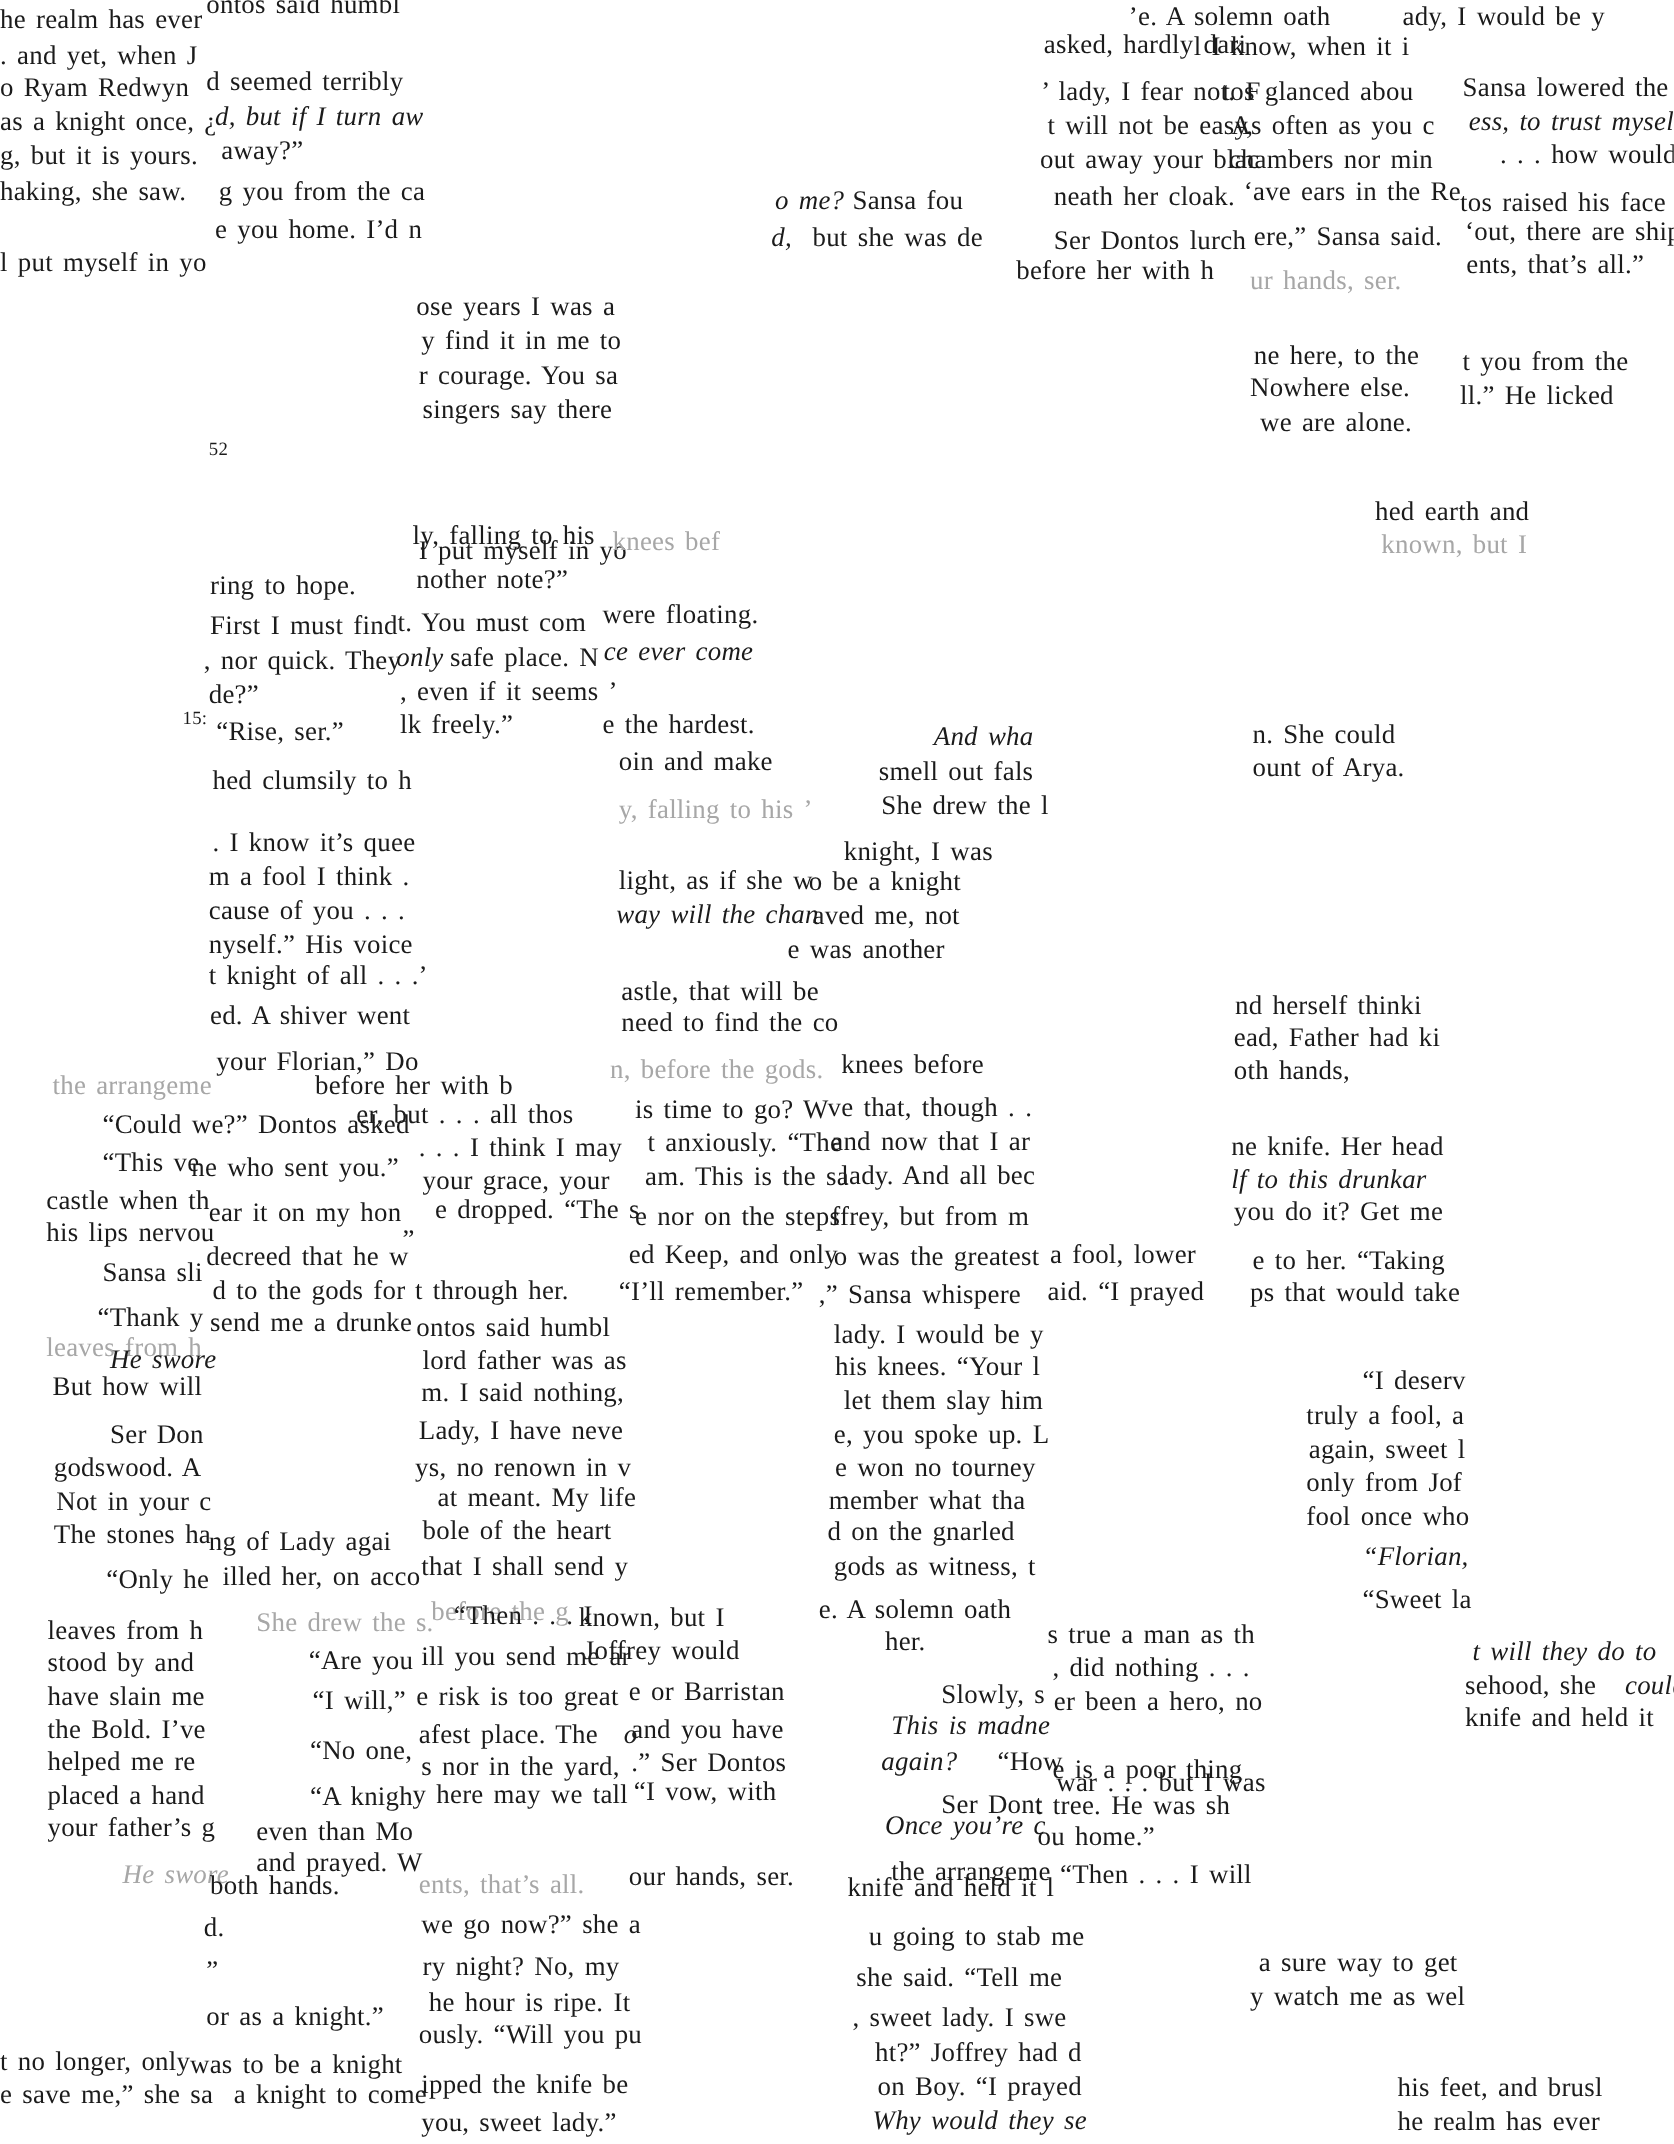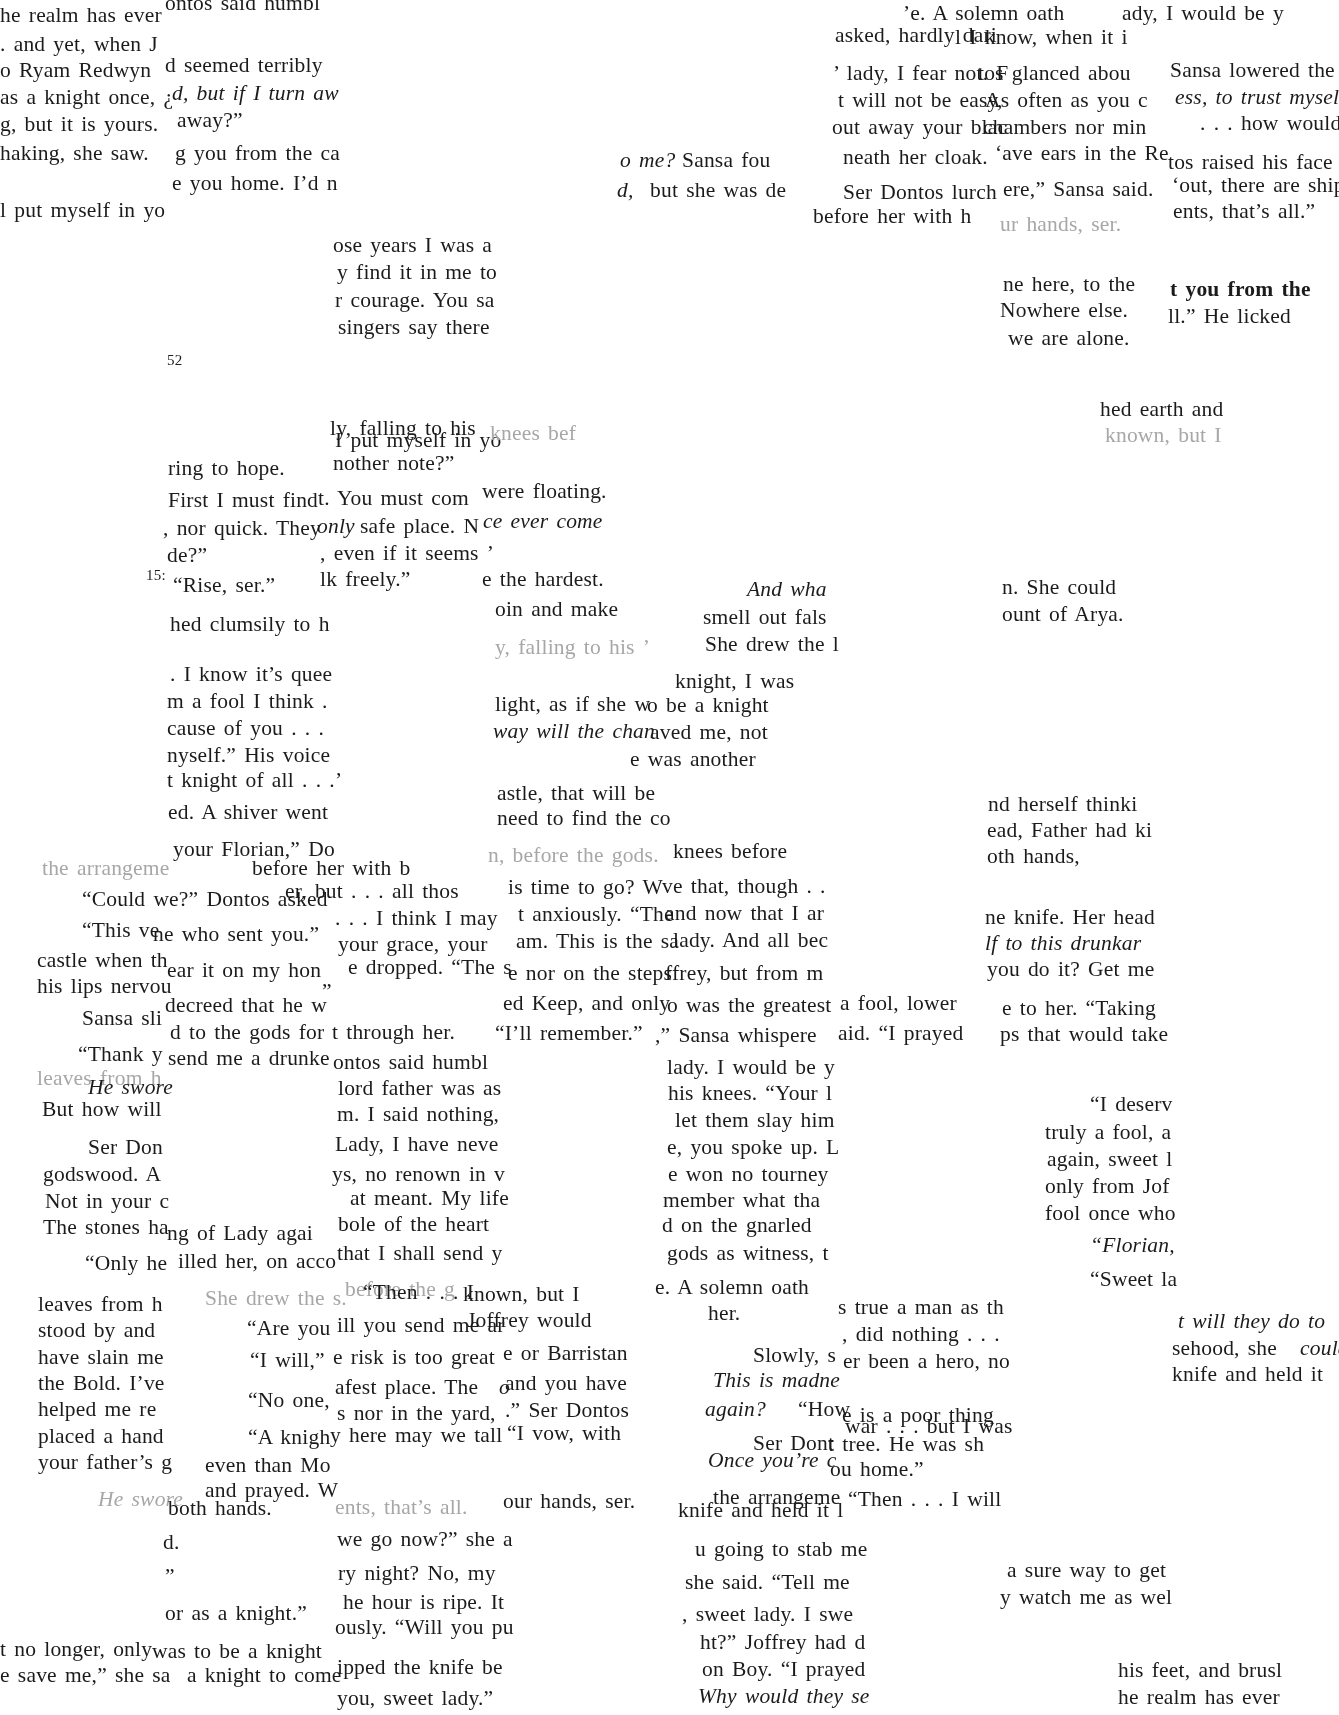--- a/index.html
+++ b/index.html
@@ -58,21 +58,21 @@
       <span class="frag" style="left: 843px; top: 179px;">Ser Dontos lurch</span>
       <span class="frag" style="left: 1003px; top: 176px;">ere,” Sansa said.</span>
       <span class="frag" style="left: 1172px; top: 172px;">‘out, there are ship</span>
       <span class="frag" style="left: 0px; top: 197px;">l put myself in yo</span>
       <span class="frag" style="left: 813px; top: 203px;">before her with h</span>
       <span class="frag" style="left: 1173px; top: 198px;">ents, that’s all.”</span>
       <span class="frag f" style="left: 1000px; top: 211px;">ur hands, ser.</span>
       <span class="frag" style="left: 333px; top: 232px;">ose years I was a</span>
       <span class="frag" style="left: 337px; top: 259px;">y find it in me to</span>
       <span class="frag" style="left: 1003px; top: 271px;">ne here, to the</span>
-      <span class="frag" style="left: 1170px; top: 276px; font-weight: bold;">t you from the</span>
+      <span class="frag" style="left: 1170px; top: 276px;">t you from the</span>
       <span class="frag" style="left: 335px; top: 287px;">r courage. You sa</span>
       <span class="frag" style="left: 1000px; top: 297px;">Nowhere else.</span>
       <span class="frag" style="left: 1168px; top: 303px;">ll.” He licked</span>
       <span class="frag" style="left: 338px; top: 314px;">singers say there</span>
       <span class="frag" style="left: 1008px; top: 325px;">we are alone.</span>
       <span class="frag s" style="left: 167px; top: 351px;">52</span>
       <span class="frag" style="left: 1100px; top: 396px;">hed earth and</span>
       <span class="frag f" style="left: 1105px; top: 422px;">known, but I</span>
       <span class="frag" style="left: 330px; top: 415px;">ly, falling to his</span>
       <span class="frag" style="left: 335px; top: 427px;">I put myself in yo</span>

